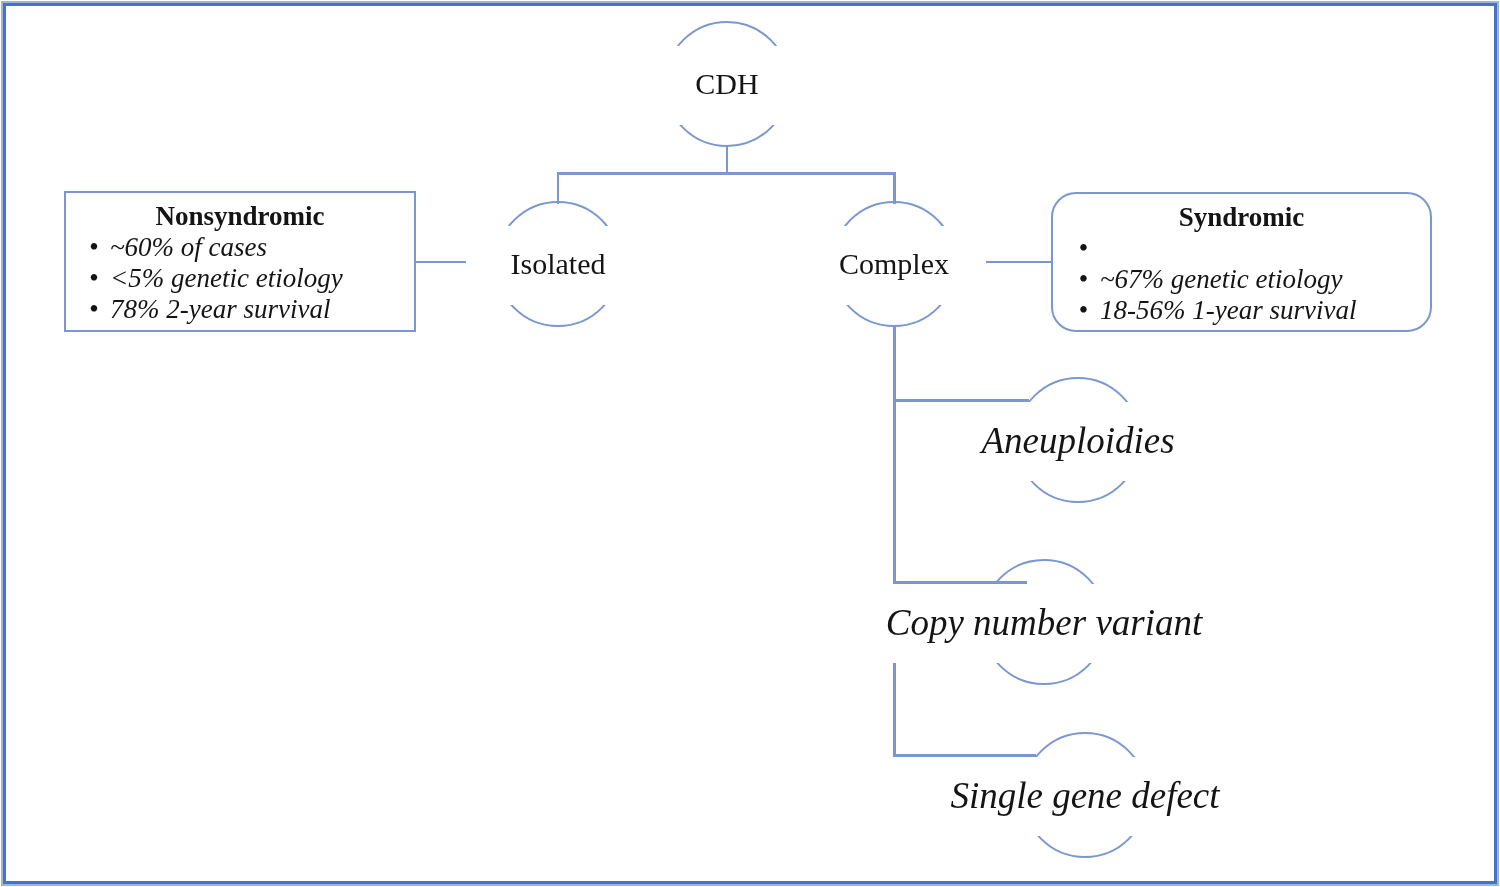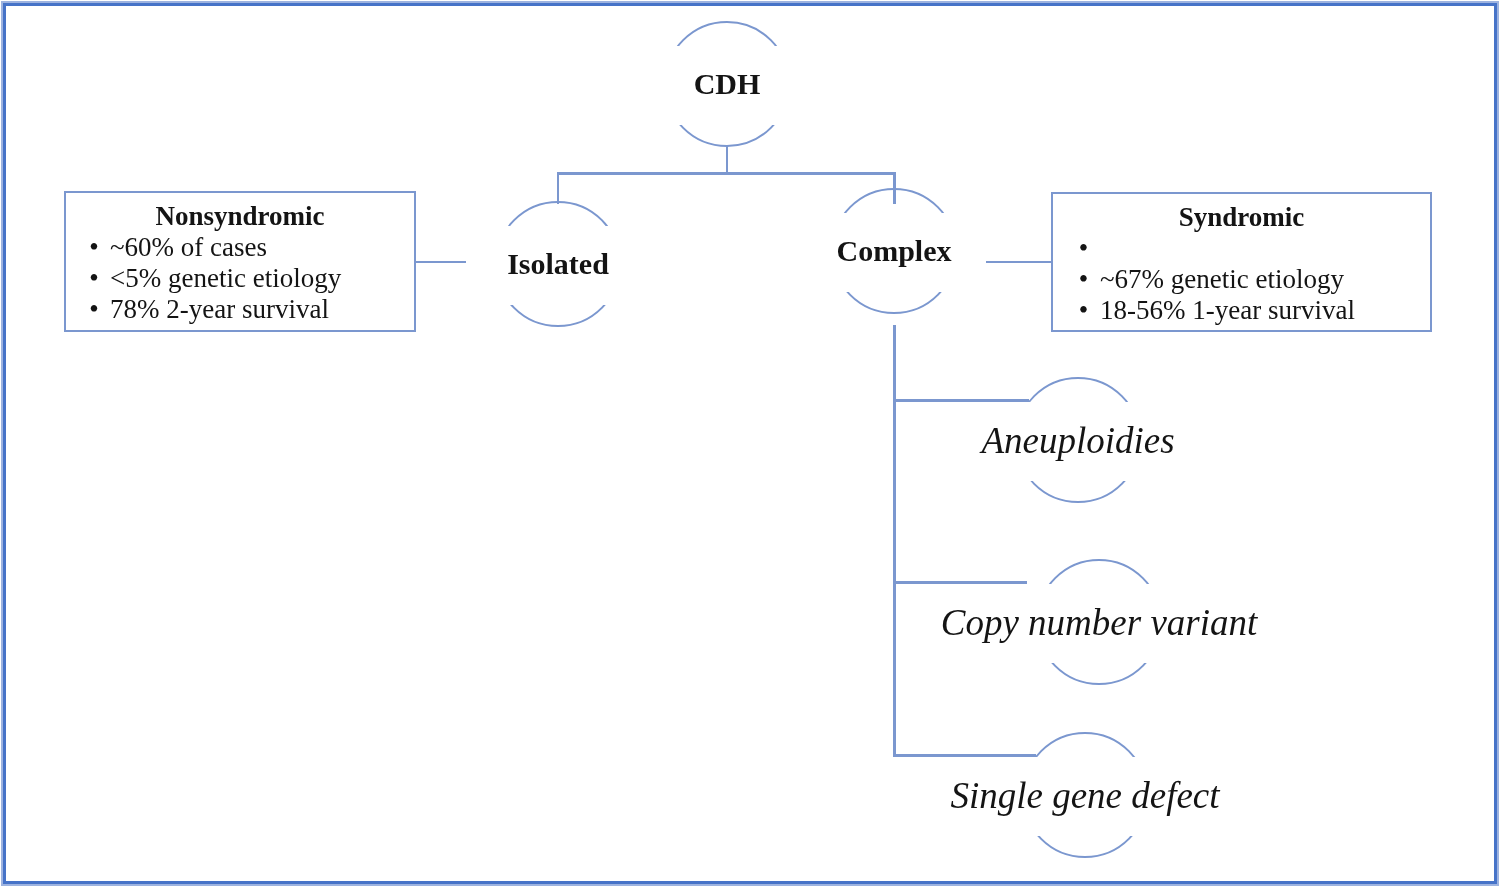--- a/index.html
+++ b/index.html
@@ -27,40 +27,40 @@
   #line-branch-1{left:893px;top:399px;width:136px;height:2.5px;}
   #line-branch-2{left:893px;top:581px;width:134px;height:2.5px;}
   #line-branch-3{left:893px;top:754px;width:143px;height:2.5px;}
 
   
   .node{position:absolute;width:126px;height:126px;z-index:2;}
   .ring{position:absolute;inset:0;border:2.5px solid var(--line);border-radius:50%;box-sizing:border-box;}
   .band{position:absolute;top:25px;height:79px;left:50%;transform:translateX(-50%);width:184px;background:#ffffff;}
   .node.sub .band{width:310px;}
   .label{position:absolute;inset:0;display:flex;align-items:center;justify-content:center;white-space:nowrap;}
-  .node.bold .label{font-weight:bold;font-size:30px;}
+  .node.bold .label{font-weight:normal;font-size:30px;}
   .node.sub .label{font-weight:normal;font-size:37px;font-style:italic;}
 
   #node-cdh{left:664px;top:21px;}
   #node-isolated{left:495px;top:201px;}
-  #node-complex{left:831px;top:188px;}
+  #node-complex{left:831px;top:201px;}
   #node-aneuploidies{left:1015px;top:377px;}
-  #node-cnv{left:1036px;top:559px;}
+  #node-cnv{left:981px;top:559px;}
   #node-sgd{left:1022px;top:732px;}
 
   
   .infobox{position:absolute;border:2px solid var(--line);background:#ffffff;box-sizing:border-box;padding-top:8px;z-index:2;}
   #box-nonsyndromic{left:64px;top:191px;width:352px;height:141px;}
-  #box-syndromic{left:1051px;top:192px;width:381px;height:140px;}
+  #box-syndromic{left:1051px;top:192px;width:381px;height:140px;border-radius:25px;}
   .box-title{text-align:center;font-weight:bold;font-size:27px;line-height:31px;}
   .brow{display:flex;font-size:27px;line-height:31px;}
   .brow .dot{flex:0 0 auto;text-align:center;}
   #box-nonsyndromic .brow .dot{width:32px;margin-left:12px;}
   #box-syndromic .brow .dot{width:33px;margin-left:14px;}
-  .brow .txt{flex:1 1 auto;white-space:nowrap;}
+  .brow .txt{flex:1 1 auto;white-space:nowrap;font-style:italic;}
 </style>
 </head>
 <body>
 
 <div id="canvas">
 
   <div id="frame"></div>
 
   <div class="line" id="line-cdh-stem"></div>
   <div class="line" id="line-top-h"></div>

